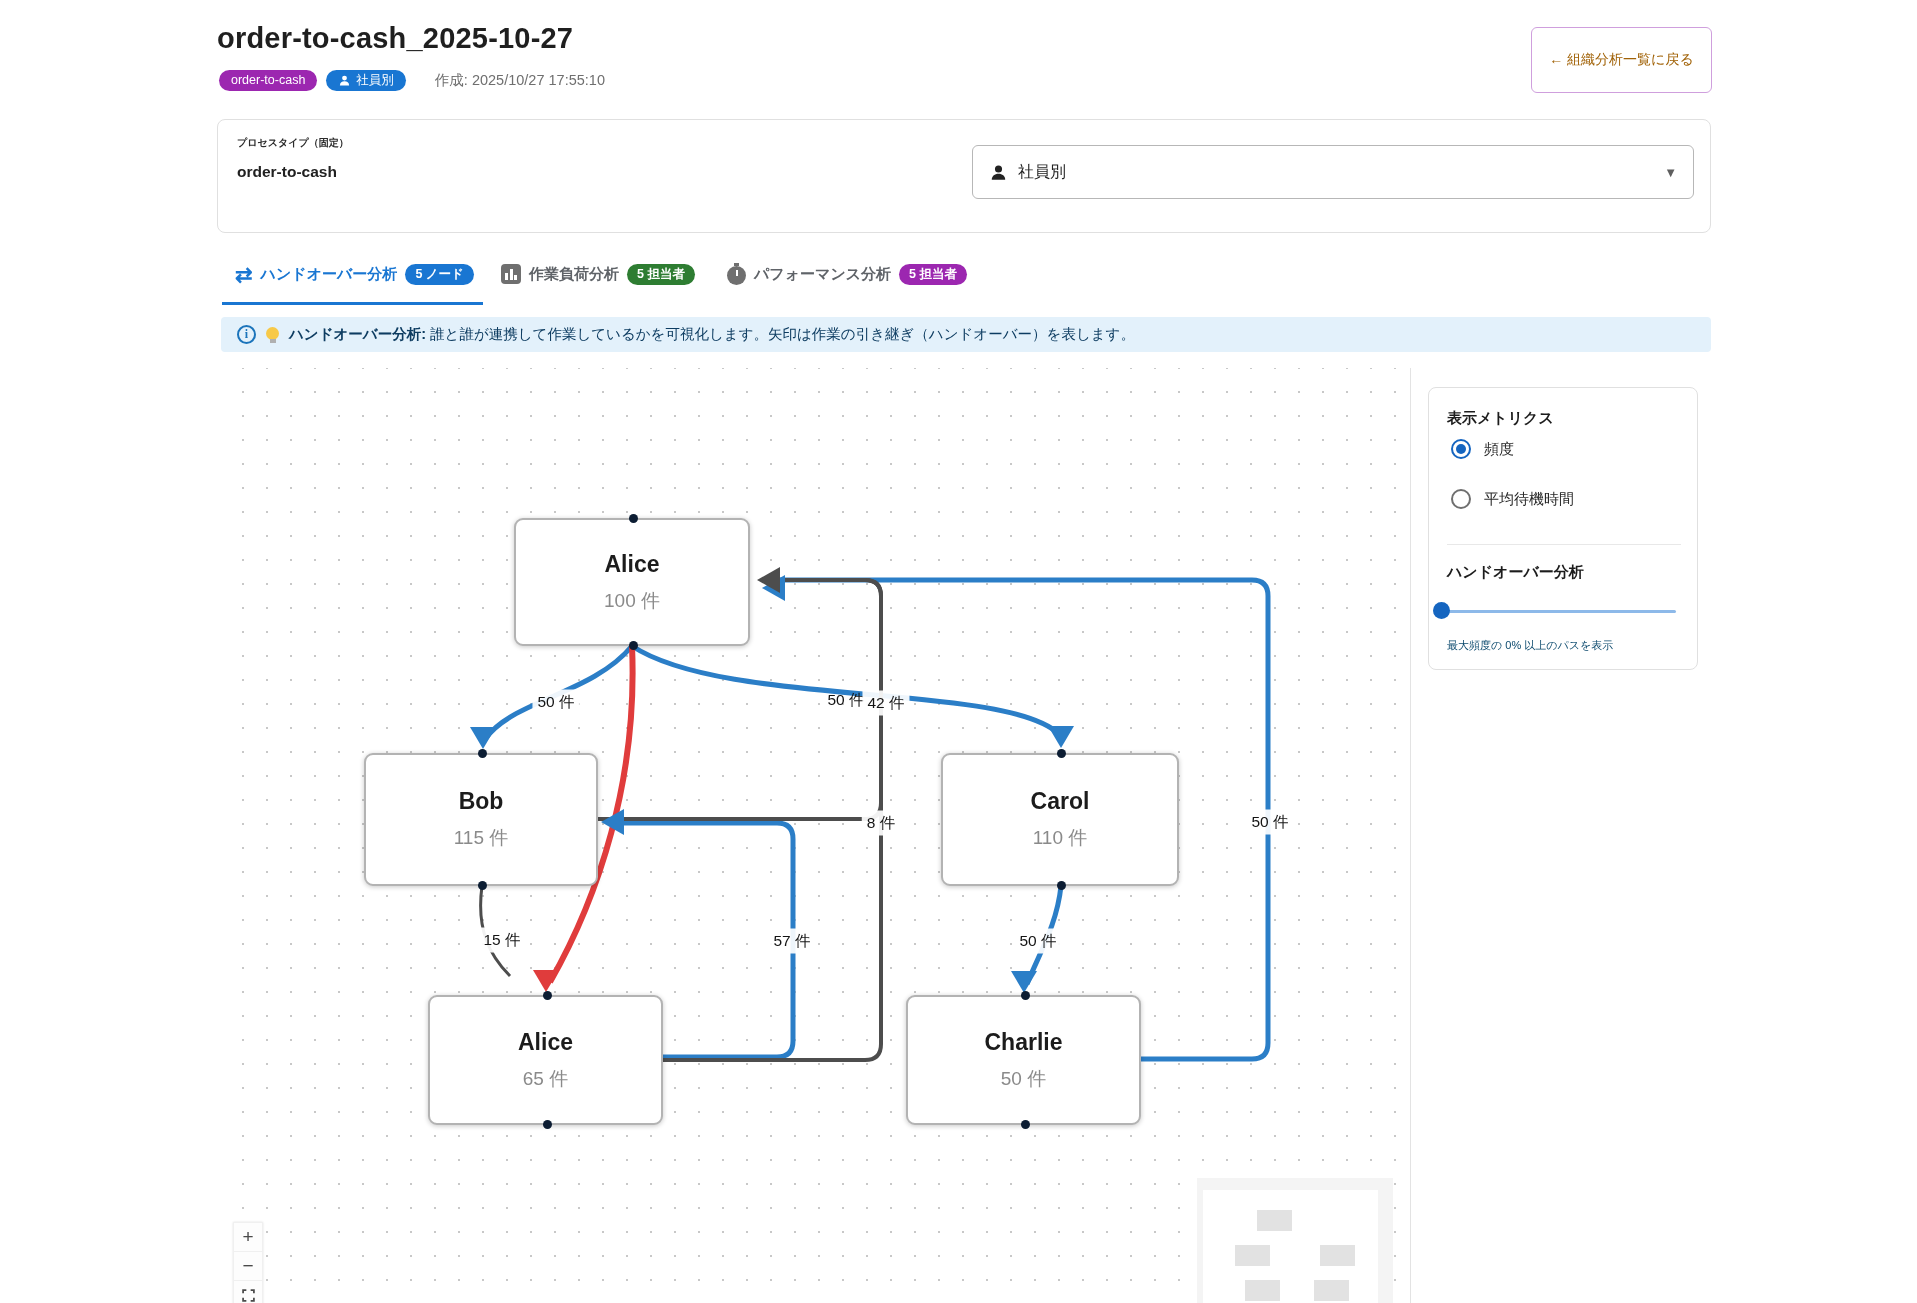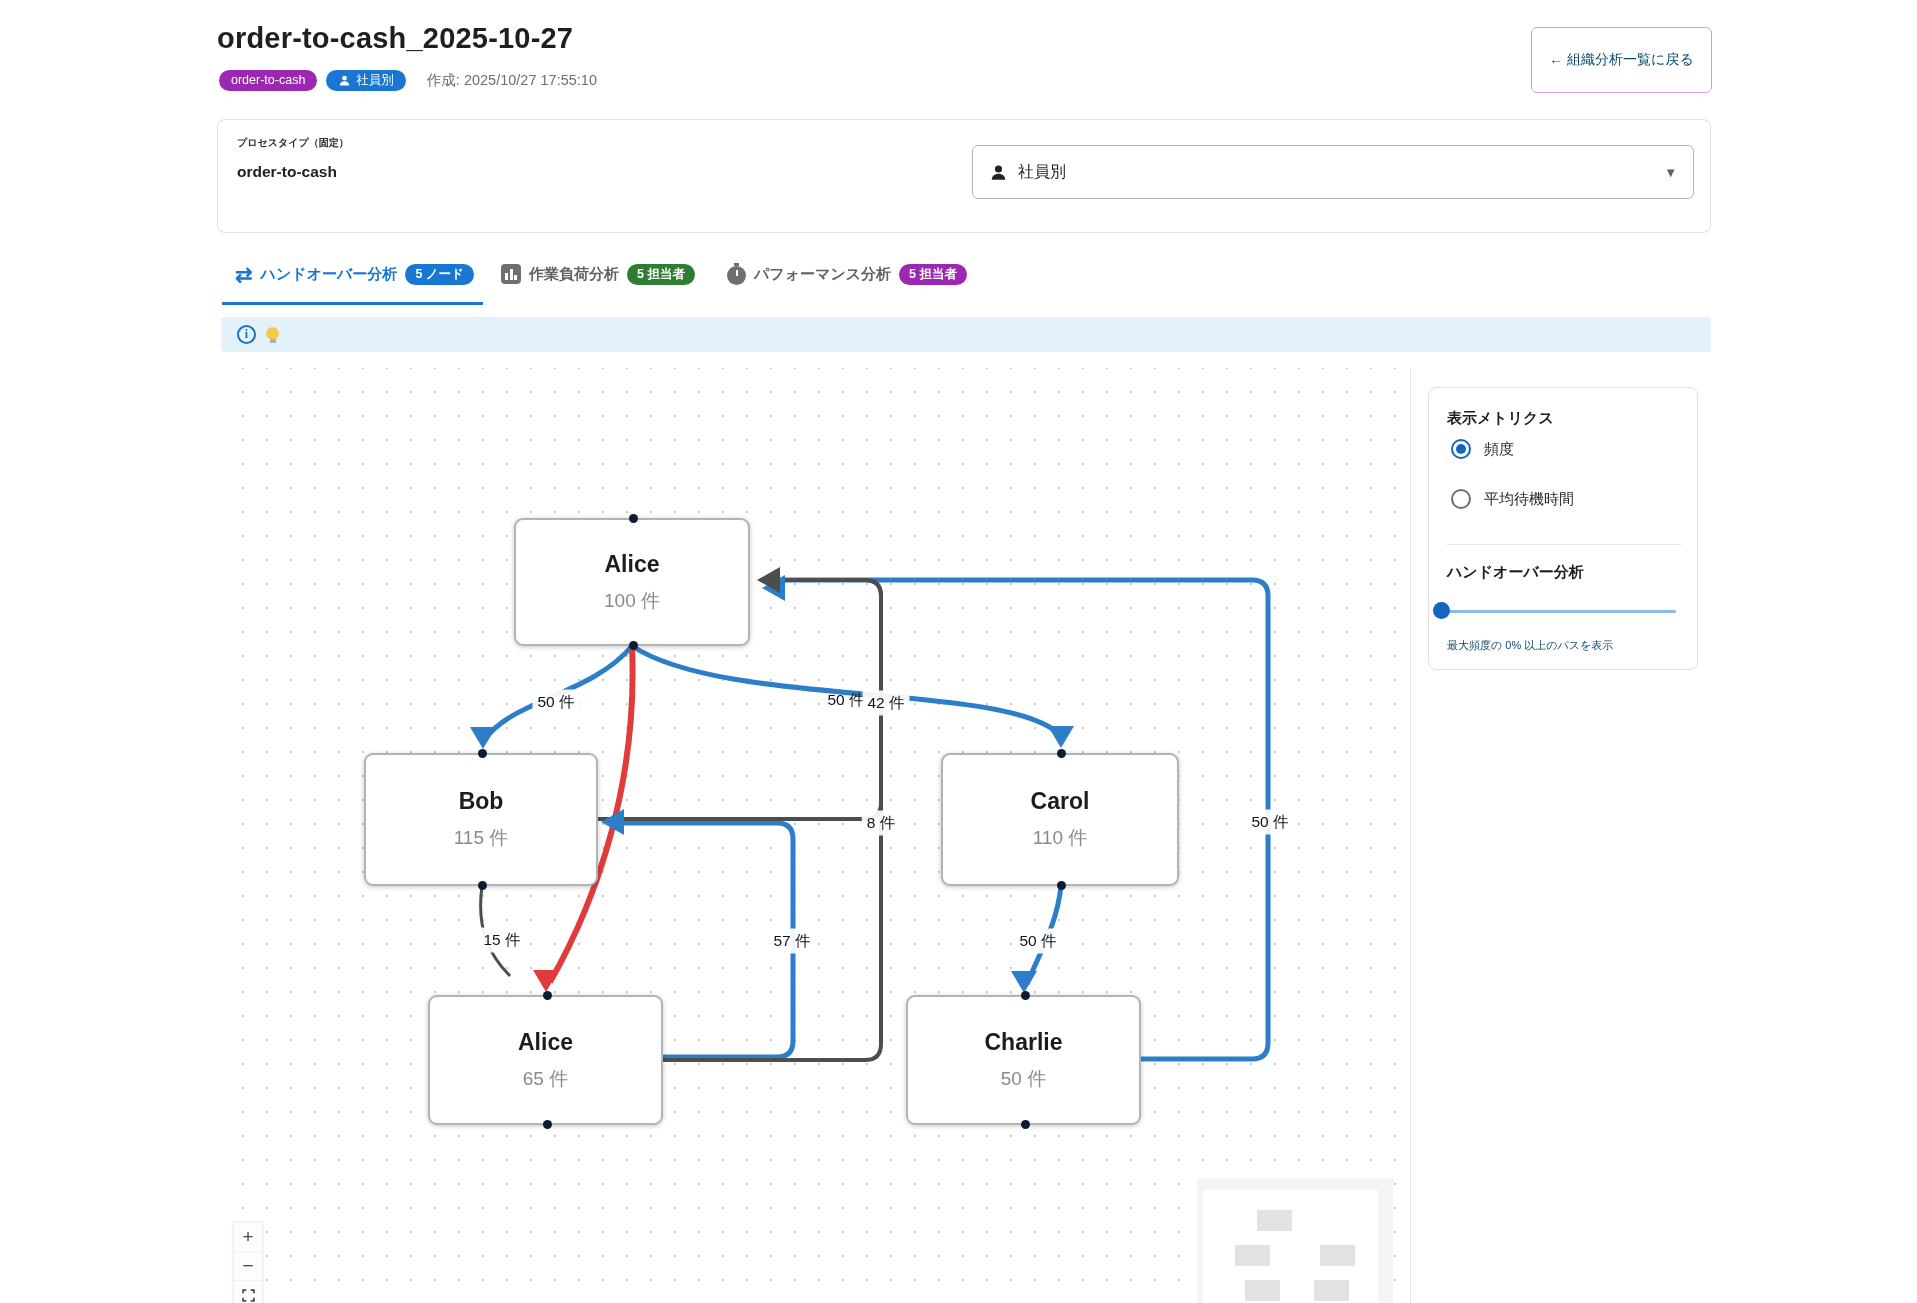--- a/index.html
+++ b/index.html
@@ -3,23 +3,23 @@
 <meta charset="utf-8">
 <style>
   * { margin:0; padding:0; box-sizing:border-box; }
   html,body { width:1917px; height:1303px; overflow:hidden; background:#fff;
     font-family:"Liberation Sans", sans-serif; color:#212121; }
 
   
   .page-title { position:absolute; left:217px; top:22px; font-size:29px; font-weight:600; letter-spacing:.2px; color:#1f1f1f; }
   .badge-row { position:absolute; left:219px; top:70px; display:flex; align-items:center; gap:9px; }
   .pill { display:inline-flex; align-items:center; gap:5px; border-radius:13px; padding:4px 12px; font-size:12.5px; color:#fff; line-height:1; }
-  .created-text { font-size:14.5px; color:#6f6f6f; margin-left:12px; }
+  .created-text { font-size:14.5px; color:#6f6f6f; margin-left:20px; }
   .back-btn { position:absolute; left:1531px; top:27px; width:181px; height:66px; background:#fff;
-    border:1px solid #cf9fdd; border-radius:6px; color:#0c4a6e; font-size:14px; display:flex; align-items:center; justify-content:center; cursor:pointer; }
+    border:1px solid #cf9fdd; border-radius:6px; color:#a16207; font-size:14px; display:flex; align-items:center; justify-content:center; cursor:pointer; }
 
   
   .settings-card { position:absolute; left:217px; top:119px; width:1494px; height:114px; border:1px solid #e0e0e0; border-radius:8px; background:#fff; }
   .field-label { font-size:10px; font-weight:600; color:#2b2b2b; }
   .proc-col { position:absolute; left:19px; top:16px; }
   .proc-value { margin-top:13px; font-size:15.5px; font-weight:700; }
   .agg-col { position:absolute; left:754px; top:16px; width:722px; }
   .select-box { margin-top:9px; height:54px; border:1px solid #b7b7b7; border-radius:6px; background:#fff;
     display:flex; align-items:center; padding:0 16px; gap:10px; font-size:16px; cursor:pointer; }
   .select-caret { margin-left:auto; color:#5f5f5f; font-size:13px; }
@@ -134,20 +134,22 @@
     <span class="icon-timer"></span>
     <span>パフォーマンス分析</span>
     <span class="pill" style="background:#9c27b0">5 担当者</span>
   </div>
   <div class="tab-underline"></div>
 </div>
 
 <div class="info-banner">
   <span class="info-icon">i</span>
   <span class="bulb-icon"></span>
+  <span><b>ハンドオーバー分析:</b>
+  <span>誰と誰が連携して作業しているかを可視化します。矢印は作業の引き継ぎ（ハンドオーバー）を表します。</span></span>
 </div>
 
 <div class="graph-area">
   <svg id="graph-svg" class="graph-svg" width="1190" height="935" viewBox="221 368 1190 935">
       <path d="M1140,1059 L1252,1059 Q1268,1059 1268,1043 L1268,596 Q1268,580 1252,580 L772,580" fill="none" stroke="#2b7ec7" stroke-width="5"></path>
       <path d="M632,646 C592,694 514,700 486,738" fill="none" stroke="#2b7ec7" stroke-width="5"></path>
       <path d="M632,646 C726,708 1004,682 1059,734" fill="none" stroke="#2b7ec7" stroke-width="5"></path>
       <path d="M632,646 C638,780 598,898 550,982" fill="none" stroke="#e03c3c" stroke-width="6"></path>
       <path d="M1061,886 C1057,924 1040,952 1027,984" fill="none" stroke="#2b7ec7" stroke-width="5"></path>
       <path d="M482,886 C476,930 490,956 510,976" fill="none" stroke="#4d4d4d" stroke-width="3"></path>

